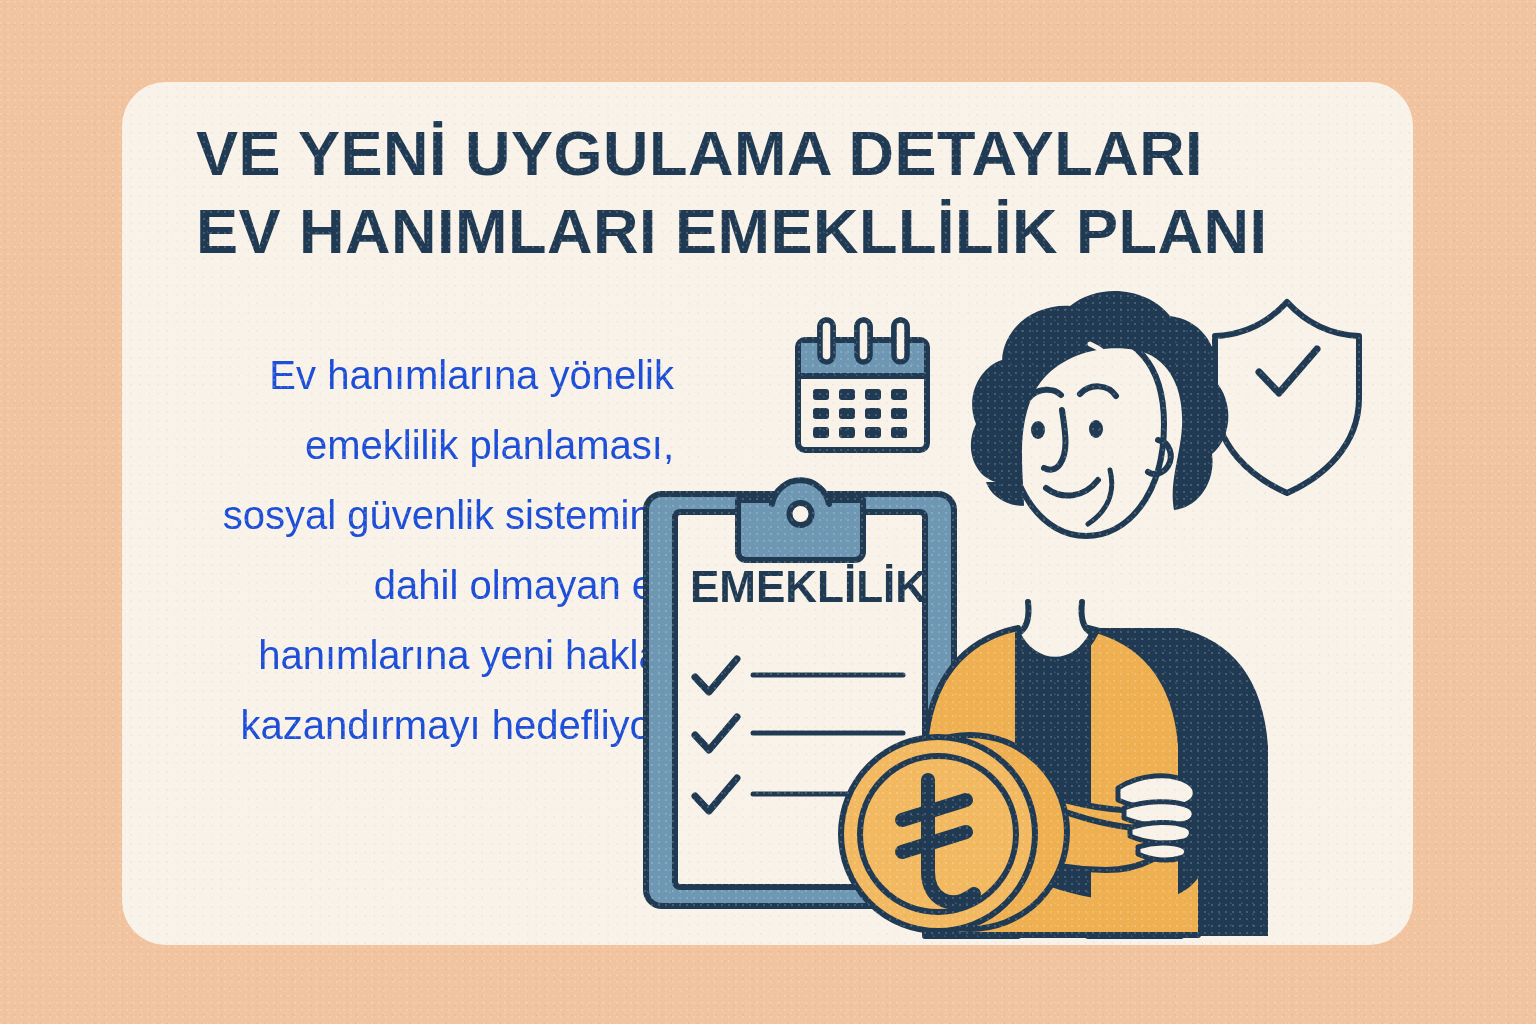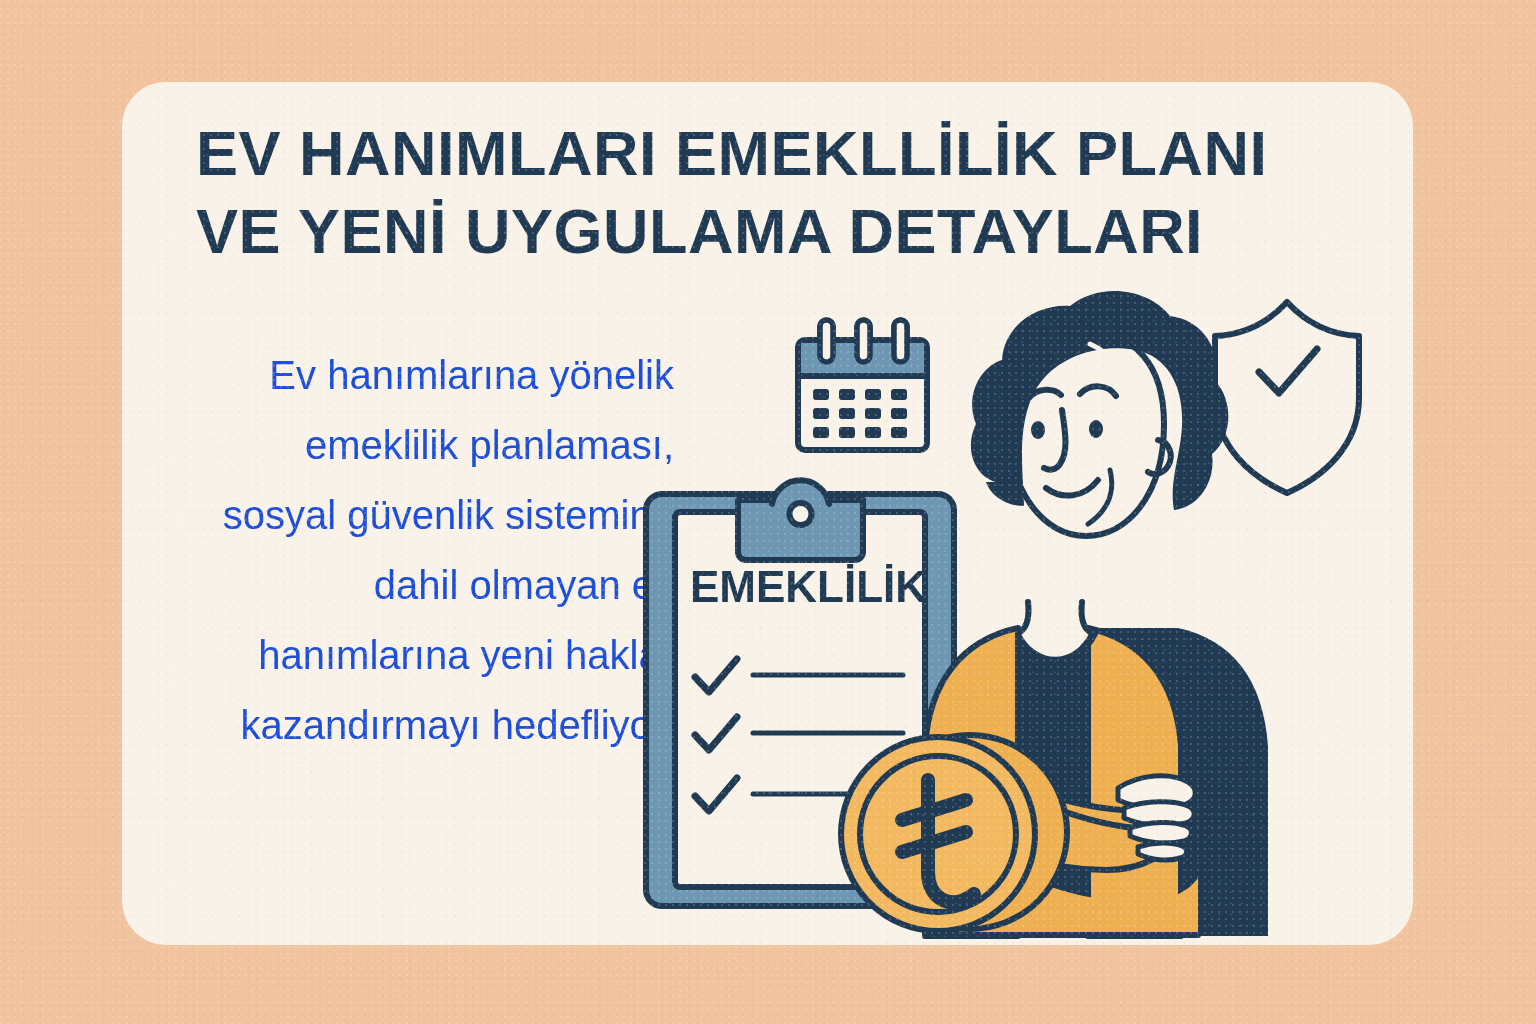--- a/index.html
+++ b/index.html
@@ -63,22 +63,22 @@
     width:790px; height:673px;
   }
   #illus svg{ display:block; width:100%; height:100%; }
 </style>
 </head>
 <body>
 
 <div id="card">
 
   <div id="title">
+    <span class="tline">VE YENİ UYGULAMA DETAYLARI</span>
     <span class="tline">EV HANIMLARI EMEKLLİLİK PLANI</span>
-    <span class="tline">VE YENİ UYGULAMA DETAYLARI</span>
   </div>
 
   <p id="body-text">Ev hanımlarına yönelik emeklilik planlaması, sosyal güvenlik sistemine dahil olmayan ev hanımlarına yeni haklar kazandırmayı hedefliyor.</p>
 
   <div id="illus">
     <svg viewBox="0 0 790 673" xmlns="http://www.w3.org/2000/svg">
       <defs>
         <clipPath id="cardclip">
           <rect x="0" y="0" width="790" height="673"></rect>
         </clipPath>

